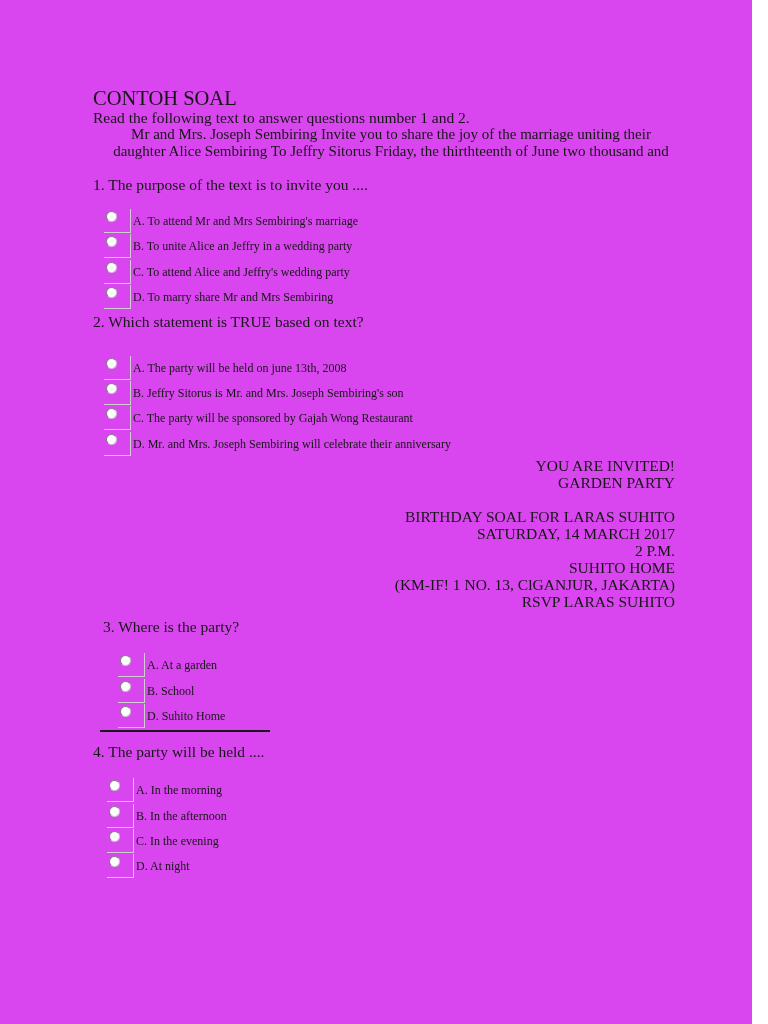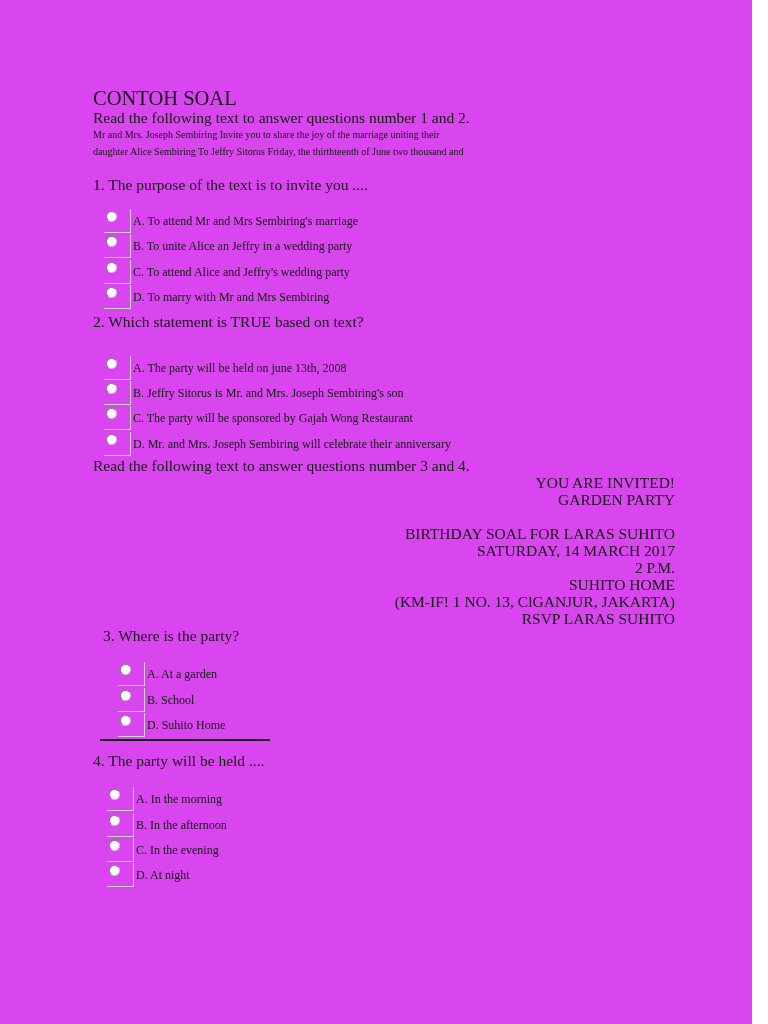--- a/index.html
+++ b/index.html
@@ -14,27 +14,27 @@
   .content { margin-left:93px; width:582px; }
 
   .doc-title {
     margin:87px 0 0 0;
     font-size:20.5px; line-height:22px;
     font-weight:normal;
   }
   .line { font-size:15.5px; line-height:17px; }
   .nowrap { white-space:nowrap; }
 
-  .passage-line { font-size:10px; line-height:17px; text-align:left; white-space:nowrap; }
+  .passage-line { font-size:15px; line-height:17px; text-align:center; white-space:nowrap;margin-left:14px; }
   .inv-line { font-size:15.5px; line-height:17px; min-height:17px; text-align:right; white-space:nowrap; }
 
   .q-line { font-size:15.5px; line-height:17px; }
   .q1 { margin-top:16px; }
   .q2 { margin-top:2px; }
-  .q3 { margin-top:0; margin-left:10px; }
+  .q3 { margin-top:8px; margin-left:10px; }
   .q4 { margin-top:11px; }
 
   .opts { }
   .opts-q1 { margin-top:16px; margin-left:11px; }
   .opts-q2 { margin-top:26px; margin-left:11px; }
   .opts-q3 { margin-top:18px; margin-left:25px;font-family:Liberation Serif, serif; }
   .opts-q4 { margin-top:18px; margin-left:14px; }
 
   .opt-row { position:relative; height:25.4px; }
   .radio-cell {
@@ -98,21 +98,21 @@
       <div class="opt-row">
         <span class="radio-cell">
             <span class="radio"></span>
           </span>
         <span class="opt-text">C. To attend Alice and Jeffry's wedding party</span>
       </div>
       <div class="opt-row">
         <span class="radio-cell">
             <span class="radio"></span>
           </span>
-        <span class="opt-text">D. To marry with Mr and Mrs Sembiring</span>
+        <span class="opt-text">D. To marry share Mr and Mrs Sembiring</span>
       </div>
     </div>
 
     <div class="q-line q2 nowrap">2. Which statement is TRUE based on text?</div>
 
     <div class="opts opts-q2">
       <div class="opt-row">
         <span class="radio-cell">
             <span class="radio"></span>
           </span>
@@ -131,21 +131,20 @@
         <span class="opt-text">C. The party will be sponsored by Gajah Wong Restaurant</span>
       </div>
       <div class="opt-row">
         <span class="radio-cell">
             <span class="radio"></span>
           </span>
         <span class="opt-text">D. Mr. and Mrs. Joseph Sembiring will celebrate their anniversary</span>
       </div>
     </div>
 
-    <div class="line nowrap">Read the following text to answer questions number 3 and 4.</div>
 
     <div>
       <div class="inv-line">YOU ARE INVITED!</div>
       <div class="inv-line">GARDEN PARTY</div>
       <div class="inv-line"></div>
       <div class="inv-line">BIRTHDAY SOAL FOR LARAS SUHITO</div>
       <div class="inv-line">SATURDAY, 14 MARCH 2017</div>
       <div class="inv-line">2 P.M.</div>
       <div class="inv-line">SUHITO HOME</div>
       <div class="inv-line">(KM-IF! 1 NO. 13, ClGANJUR, JAKARTA)</div>

